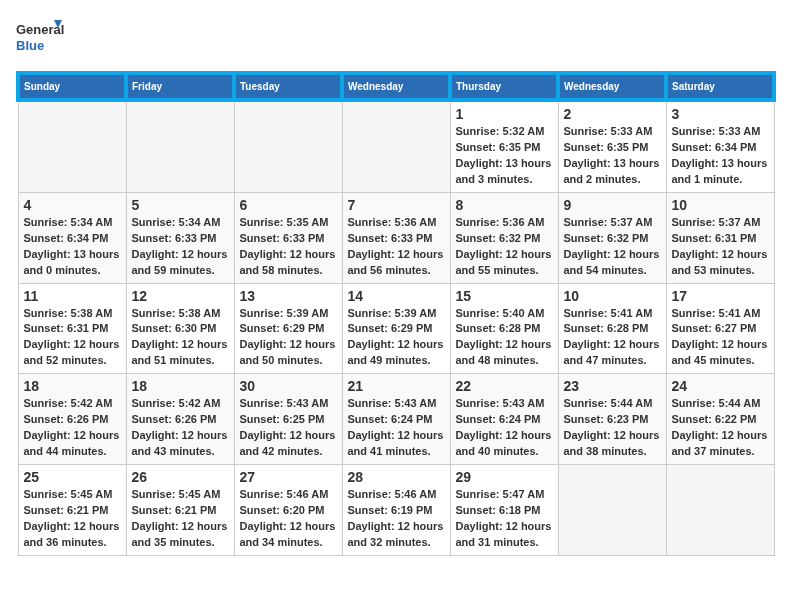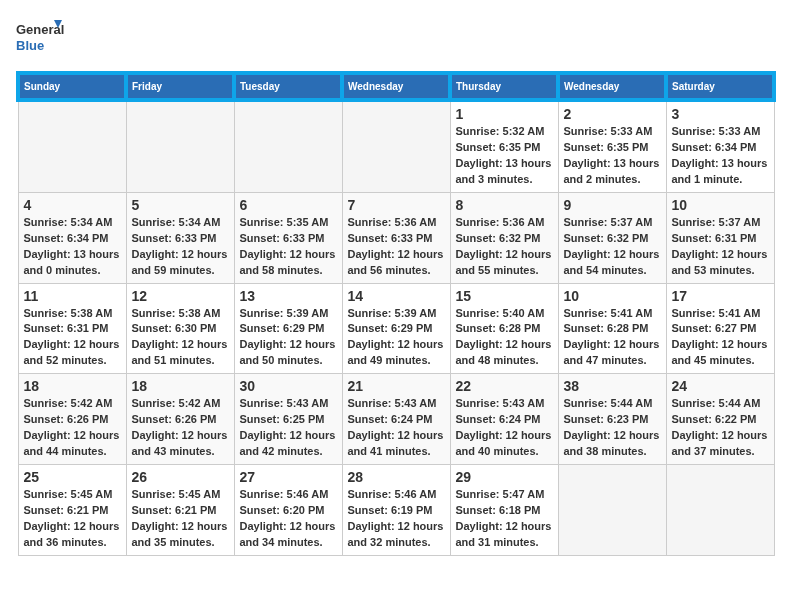--- a/index.html
+++ b/index.html
@@ -198,21 +198,21 @@
         </td>
         <td>
           <div class="day-number">21</div>
           <div class="day-info">Sunrise: 5:43 AM<br>Sunset: 6:24 PM<br>Daylight: 12 hours<br>and 41 minutes.</div>
         </td>
         <td>
           <div class="day-number">22</div>
           <div class="day-info">Sunrise: 5:43 AM<br>Sunset: 6:24 PM<br>Daylight: 12 hours<br>and 40 minutes.</div>
         </td>
         <td>
-          <div class="day-number">38</div>
+          <div class="day-number">23</div>
           <div class="day-info">Sunrise: 5:44 AM<br>Sunset: 6:23 PM<br>Daylight: 12 hours<br>and 38 minutes.</div>
         </td>
         <td>
           <div class="day-number">24</div>
           <div class="day-info">Sunrise: 5:44 AM<br>Sunset: 6:22 PM<br>Daylight: 12 hours<br>and 37 minutes.</div>
         </td>
       </tr>
       <tr>
         <td>
           <div class="day-number">25</div>

